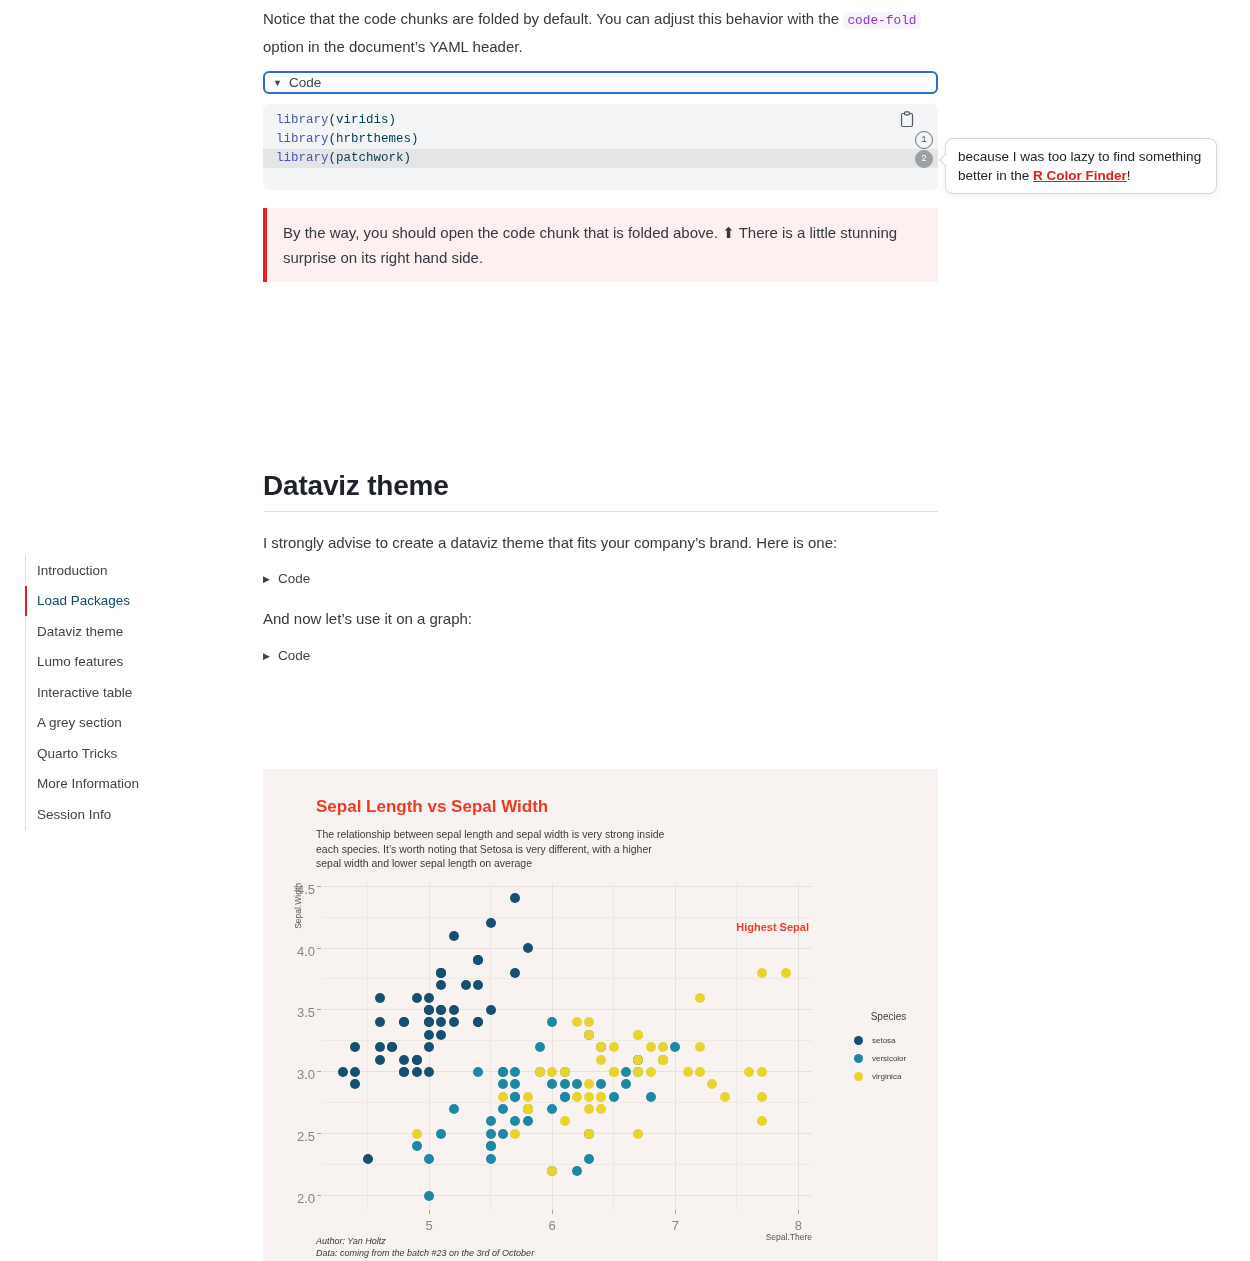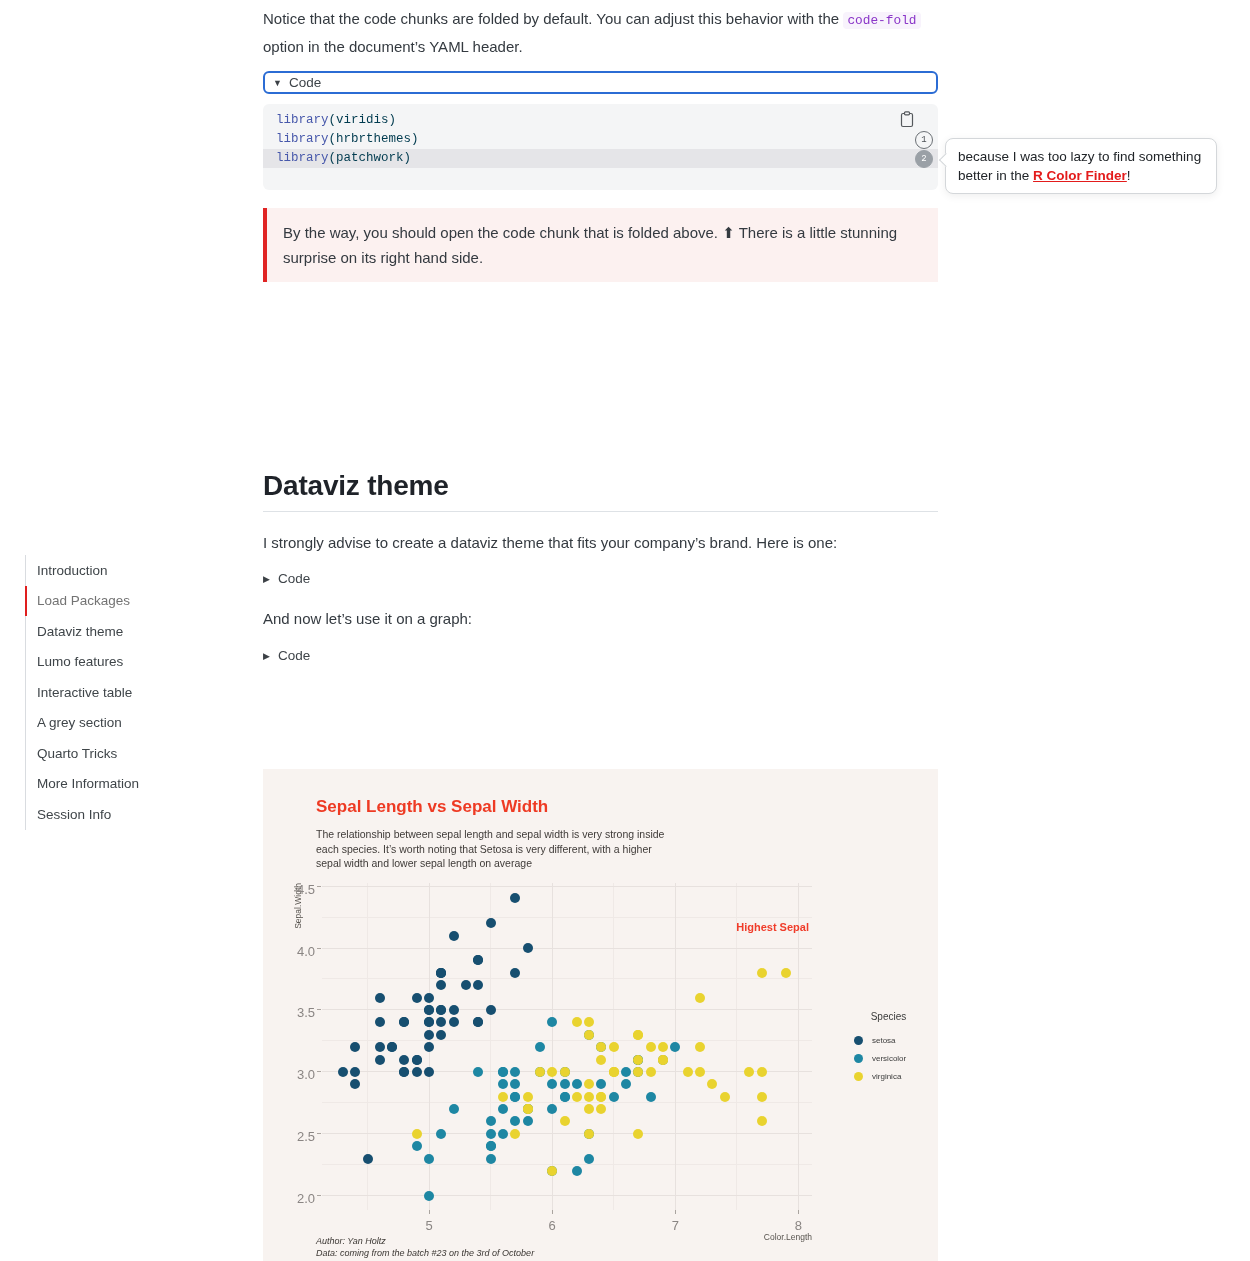--- a/index.html
+++ b/index.html
@@ -51,21 +51,21 @@
   .callout .para{line-height:25px;}
 
   
   .h2{font-size:28px;font-weight:700;color:#1f2329;letter-spacing:-0.2px;}
   .hr{width:675px;border-bottom:1px solid #dee2e6;}
 
   
   .toc{width:200px;}
   .toc-item{display:flex;align-items:center;height:30.5px;border-left:1px solid #d9dce0;
             padding-left:11px;font-size:13.5px;color:#3f4549;cursor:pointer;}
-  .toc-item.active{border-left:2px solid #e01e1e;padding-left:10px;color:#737373;}
+  .toc-item.active{border-left:2px solid #e01e1e;padding-left:10px;color:#0c4a6e;}
 
   
   .figure{width:675px;height:520px;background:#f8f3f0;position:relative;}
   .fig-title{position:absolute;left:53px;top:28px;font-size:17px;font-weight:700;color:#ee3a23;}
   .fig-subtitle{position:absolute;left:53px;top:58px;font-size:10.5px;line-height:14.6px;color:#3f3b38;}
   .fig-panel{position:absolute;}
   .gridline{position:absolute;background:#e7e1de;}
   .gridline.minor{background:#efe9e6;}
   .tickmark{position:absolute;background:#aaa49f;}
   .ticklabel{position:absolute;font-size:13px;color:#8a8583;}
@@ -152,21 +152,21 @@
 
   <div class="abs figure" style="left:263px;top:683px;" id="figure">
     <div class="fig-title">Sepal Length vs Sepal Width</div>
     <div class="fig-subtitle" id="fig-subtitle">
         <div class="">The relationship between sepal length and sepal width is very strong inside</div>
         <div class="">each species. It’s worth noting that Setosa is very different, with a higher</div>
         <div class="">sepal width and lower sepal length on average</div>
       </div>
     <div class="fig-panel" id="fig-panel" style="left: 59px; top: 114px; width: 490px; height: 327px;"></div>
     <div class="axis-title-y" style="left:30px;top:114px;">Sepal.Width</div>
-    <div class="axis-title-x" id="axis-title-x" style="left: 429px; top: 463px; width: 120px;">Color.Length</div>
+    <div class="axis-title-x" id="axis-title-x" style="left: 429px; top: 463px; width: 120px;">Sepal.There</div>
     <div class="legend" id="legend">
       <div class="legend-title">Species</div>
       <div id="legend-rows">
           <div class="legend-row">
             <div class="legend-dot" style="background: rgb(23, 79, 112);"></div>
             <div class="legend-label">setosa</div>
           </div>
           <div class="legend-row">
             <div class="legend-dot" style="background: rgb(30, 135, 163);"></div>
             <div class="legend-label">versicolor</div>

